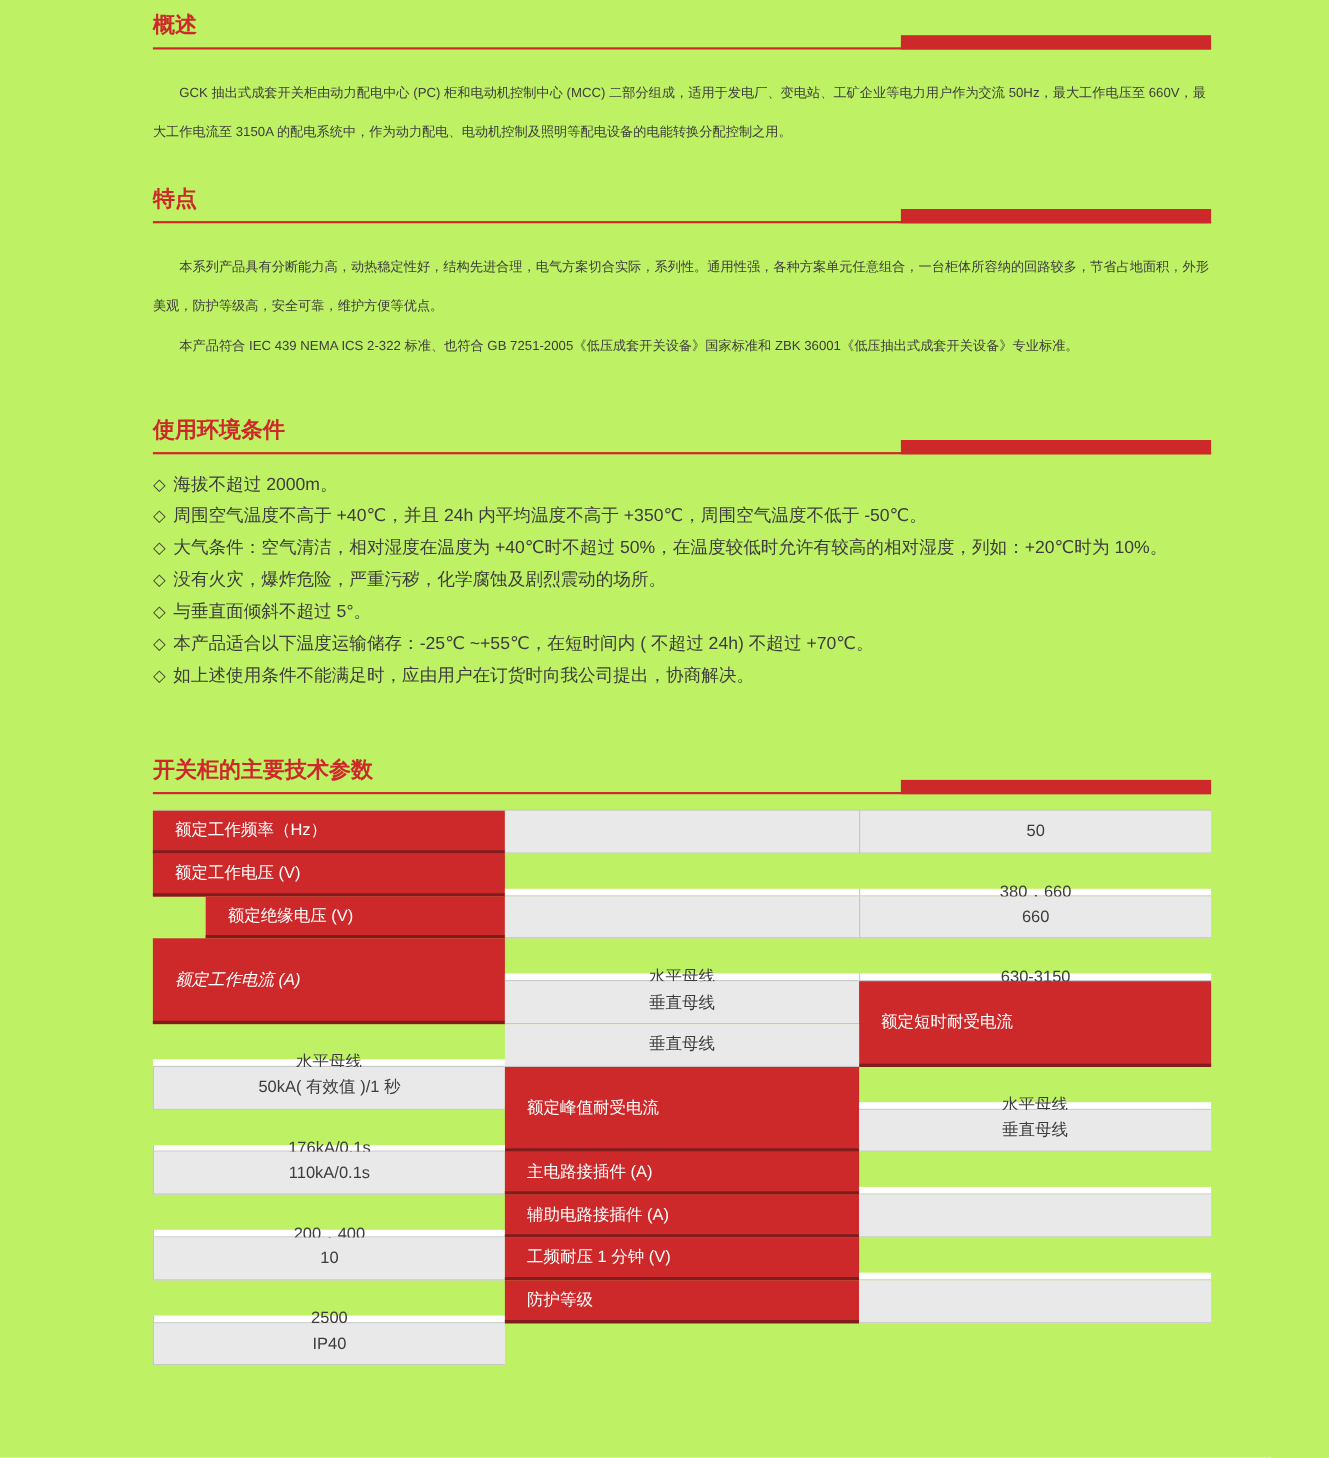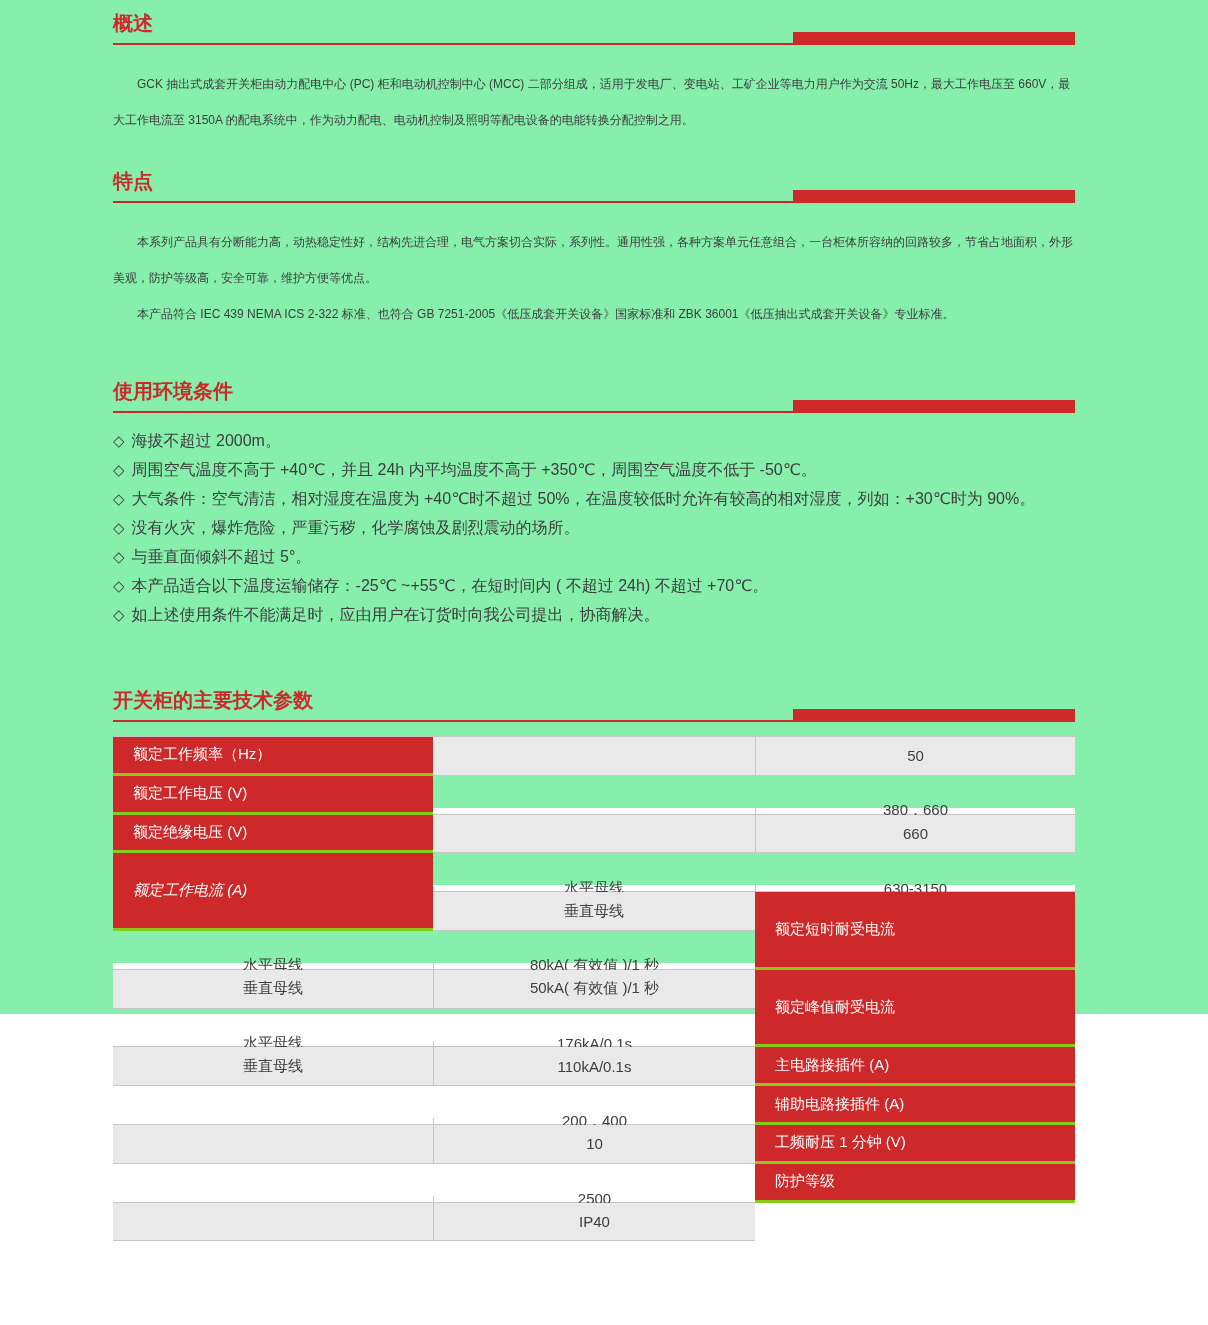--- a/index.html
+++ b/index.html
@@ -9,21 +9,21 @@
     --text:#3d3d3d;
   }
   *{box-sizing:border-box;margin:0;padding:0;}
   html,body{background:#fff;}
   body{
     width:1208px;height:1325px;
     font-family:"Liberation Sans","DejaVu Sans",sans-serif;
     color:var(--text);
     overflow:hidden;
   }
-  .page{width:1208px;height:1014px;background:#86efac;}
+  .page{width:1208px;height:1325px;background:#bef264;padding-left:26px;}
   .content{margin-left:113px;width:962px;padding-top:10px;}
 
   
   .sec-head{
     position:relative;
     font-size:20px;line-height:26px;font-weight:700;
     color:var(--accent);
     padding-bottom:7px;
     border-bottom:2px solid var(--accent);
   }
@@ -61,21 +61,21 @@
     width:962px;
     margin-top:14px;
     font-size:15px;
     border-top:1px solid var(--line);
   }
   .cell{display:flex;align-items:center;}
   .cell.label{
     background:var(--accent);
     color:#fff;
     padding-left:20px;
-    border-bottom:3px solid #84cc16;
+    border-bottom:3px solid #7f1d1d;
   }
   .cell.sub,.cell.value{
     justify-content:center;
     color:var(--text);
     border-bottom:1px solid var(--line);
   }
   .cell.value{border-left:1px solid var(--line);}
   .cell.alt{background:var(--row-alt);}
   .cell.white{background:#fff;margin-top:32px;}
 </style>
@@ -103,50 +103,49 @@
     </div>
 
     <div class="sec sec-env">
       <h2 class="sec-head">
         <span>使用环境条件</span>
         <span class="bar"></span>
       </h2>
       <div class="bullets">
         <div class="bullet"><span class="diamond">◇</span><span>海拔不超过 2000m。</span></div>
         <div class="bullet"><span class="diamond">◇</span><span>周围空气温度不高于 +40℃，并且 24h 内平均温度不高于 +350℃，周围空气温度不低于 -50℃。</span></div>
-        <div class="bullet"><span class="diamond">◇</span><span>大气条件：空气清洁，相对湿度在温度为 +40℃时不超过 50%，在温度较低时允许有较高的相对湿度，列如：+30℃时为 90%。</span></div>
+        <div class="bullet"><span class="diamond">◇</span><span>大气条件：空气清洁，相对湿度在温度为 +40℃时不超过 50%，在温度较低时允许有较高的相对湿度，列如：+20℃时为 10%。</span></div>
         <div class="bullet"><span class="diamond">◇</span><span>没有火灾，爆炸危险，严重污秽，化学腐蚀及剧烈震动的场所。</span></div>
         <div class="bullet"><span class="diamond">◇</span><span>与垂直面倾斜不超过 5°。</span></div>
         <div class="bullet"><span class="diamond">◇</span><span>本产品适合以下温度运输储存：-25℃ ~+55℃，在短时间内 ( 不超过 24h) 不超过 +70℃。</span></div>
         <div class="bullet"><span class="diamond">◇</span><span>如上述使用条件不能满足时，应由用户在订货时向我公司提出，协商解决。</span></div>
       </div>
     </div>
 
     <div class="sec sec-params">
       <h2 class="sec-head">
         <span>开关柜的主要技术参数</span>
         <span class="bar"></span>
       </h2>
       <div class="param-grid">
           <div class="cell label" style="grid-row: span 1;">额定工作频率（Hz）</div>
           <div class="cell sub alt"></div>
           <div class="cell value alt">50</div>
           <div class="cell label" style="grid-row: span 1;">额定工作电压 (V)</div>
           <div class="cell sub white"></div>
           <div class="cell value white">380，660</div>
-          <div class="cell label" style="grid-row: span 1;">额定绝缘电压 (V)</div>
+          <div class="cell label" style="grid-row: span 1; margin-left: 48px;">额定绝缘电压 (V)</div>
           <div class="cell sub alt"></div>
           <div class="cell value alt">660</div>
           <div class="cell label" style="grid-row: span 2; font-style: italic;">额定工作电流 (A)</div>
           <div class="cell sub white">水平母线</div>
           <div class="cell value white">630-3150</div>
           <div class="cell sub alt">垂直母线</div>
           <div class="cell label" style="grid-row: span 2;">额定短时耐受电流</div>
           <div class="cell sub white">水平母线</div>
-          <div class="cell value white">80kA( 有效值 )/1 秒</div>
           <div class="cell sub alt">垂直母线</div>
           <div class="cell value alt">50kA( 有效值 )/1 秒</div>
           <div class="cell label" style="grid-row: span 2;">额定峰值耐受电流</div>
           <div class="cell sub white">水平母线</div>
           <div class="cell value white">176kA/0.1s</div>
           <div class="cell sub alt">垂直母线</div>
           <div class="cell value alt">110kA/0.1s</div>
           <div class="cell label" style="grid-row: span 1;">主电路接插件 (A)</div>
           <div class="cell sub white"></div>
           <div class="cell value white">200，400</div>

